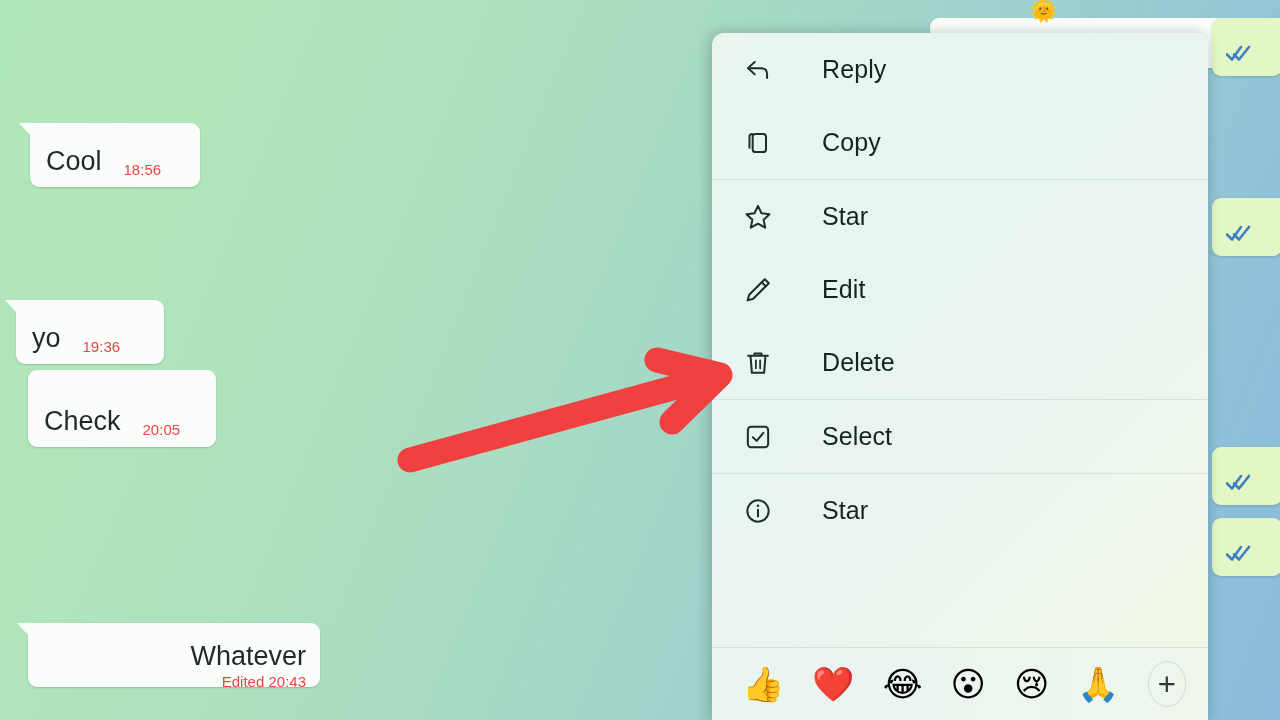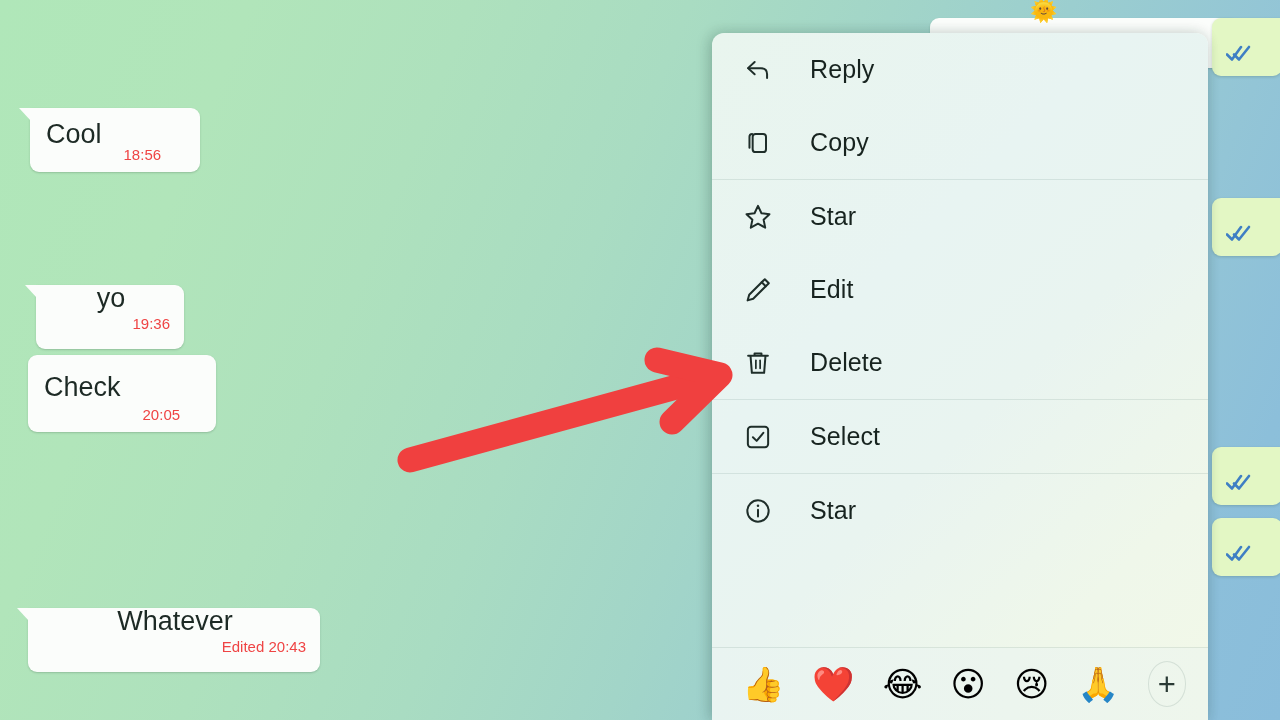--- a/index.html
+++ b/index.html
@@ -32,23 +32,24 @@
         #8abddb 100%);
   }
 
   
   .bubble-in {
     position: absolute;
     background: #fbfdfb;
     border-radius: 9px;
     box-shadow: 0 1px 2px rgba(30, 60, 40, 0.22);
     display: flex;
-    align-items: center;
-    padding: 0 14px 12px 16px;
-    box-sizing: border-box;
+    align-items: flex-end;
+    padding: 20px 14px 12px 16px;
+    box-sizing: border-box;
+    margin-top: 15px;
   }
   .bubble-in.tailed {
     border-top-left-radius: 0;
   }
   .bubble-in.tailed::before {
     content: "";
     position: absolute;
     left: -11px;
     top: 0;
     width: 0;
@@ -157,21 +158,21 @@
   .menu-icon {
     width: 34px;
     height: 34px;
     flex: 0 0 34px;
     display: flex;
     align-items: center;
     justify-content: center;
     color: #1f2e2a;
   }
   .menu-label {
-    margin-left: 35px;
+    margin-left: 47px;
     font-size: 25px;
     color: #17231f;
     line-height: 1;
     letter-spacing: 0.1px;
   }
 
   
   #reaction-bar {
     position: absolute;
     left: 0;
@@ -219,21 +220,21 @@
 </head>
 <body>
 
 <div id="screen">
 
   <div class="bubble-in tailed" style="left:30px; top:108px; width:170px; height:64px;">
     <span class="bubble-text">Cool</span>
     <span class="bubble-meta">18:56</span>
   </div>
 
-  <div class="bubble-in tailed" style="left:36px; top:285px; width:148px; height:64px;flex-direction:column;">
+  <div class="bubble-in tailed" style="left:16px; top:285px; width:148px; height:64px;">
     <span class="bubble-text">yo</span>
     <span class="bubble-meta">19:36</span>
   </div>
 
   <div class="bubble-in" style="left:28px; top:355px; width:188px; height:77px;">
     <span class="bubble-text">Check</span>
     <span class="bubble-meta">20:05</span>
   </div>
 
   <div class="bubble-in tailed" style="left:28px; top:608px; width:292px; height:64px;flex-direction:column;">

